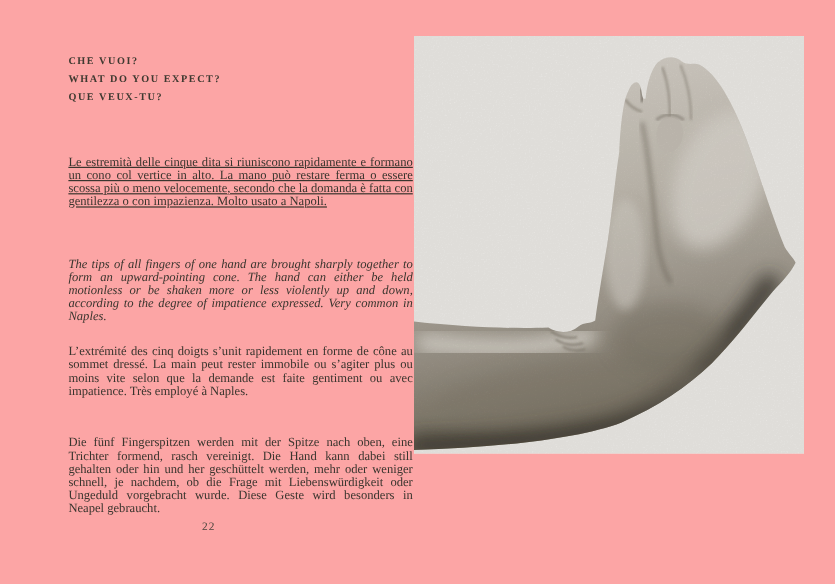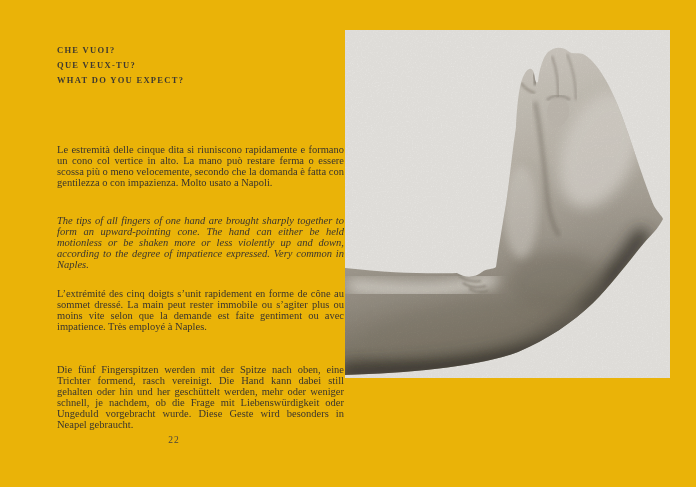--- a/index.html
+++ b/index.html
@@ -5,37 +5,37 @@
   html,body{margin:0;padding:0;}
   body{
     width:696px;height:487px;
     background:#fcfcfa;
     font-family:"Liberation Serif", serif;
     overflow:hidden;
   }
   .spread{
     position:relative;
     width:696px;height:487px;
-    background:#eab308;
+    background:#fca5a5;
   }
   .text-column{
     position:absolute;left:57px;top:43px;width:287px;
   }
   .titles{position:absolute;left:0;top:0;width:287px;}
   .title{
     font-size:8.5px;line-height:15px;font-weight:700;
     letter-spacing:1.3px;color:#3e3930;
     white-space:nowrap;
   }
   .para{
     position:absolute;left:0;width:287px;
     font-size:10.5px;line-height:11px;
     text-align:justify;color:#3a352e;
   }
-  .para-it{top:90px;}
+  .para-it{top:76px;text-decoration:underline;}
   .para-en{top:161px;font-style:italic;}
   .para-fr{top:234px;font-family:Liberation Serif, serif;}
   .para-de{top:310px;}
   .page-number{
     position:absolute;left:0;top:435px;width:348px;
     text-align:center;
     font-size:9.5px;letter-spacing:1px;color:#4a453d;
   }
   .photo{
     position:absolute;left:345px;top:30px;width:325px;height:348px;
@@ -45,22 +45,22 @@
 </style>
 </head>
 <body>
 
 <div class="spread">
 
   <div class="text-column">
 
     <div class="titles">
       <div class="title">CHE VUOI?</div>
+      <div class="title">WHAT DO YOU EXPECT?</div>
       <div class="title">QUE VEUX-TU?</div>
-      <div class="title">WHAT DO YOU EXPECT?</div>
     </div>
 
     <p class="para para-it">Le estremità delle cinque dita si riuniscono rapidamente e formano un cono col vertice in alto. La mano può restare ferma o essere scossa più o meno velocemente, secondo che la domanda è fatta con gentilezza o con impazienza. Molto usato a Napoli.</p>
     <p class="para para-en">The tips of all fingers of one hand are brought sharply together to form an upward-pointing cone. The hand can either be held motionless or be shaken more or less violently up and down, according to the degree of impatience expressed. Very common in Naples.</p>
     <p class="para para-fr">L’extrémité des cinq doigts s’unit rapidement en forme de cône au sommet dressé. La main peut rester immobile ou s’agiter plus ou moins vite selon que la demande est faite gentiment ou avec impatience. Très employé à Naples.</p>
     <p class="para para-de">Die fünf Fingerspitzen werden mit der Spitze nach oben, eine Trichter formend, rasch vereinigt. Die Hand kann dabei still gehalten oder hin und her geschüttelt werden, mehr oder weniger schnell, je nachdem, ob die Frage mit Liebenswürdigkeit oder Ungeduld vorgebracht wurde. Diese Geste wird besonders in Neapel gebraucht.</p>
 
   </div>
 
   <div class="page-number">22</div>

